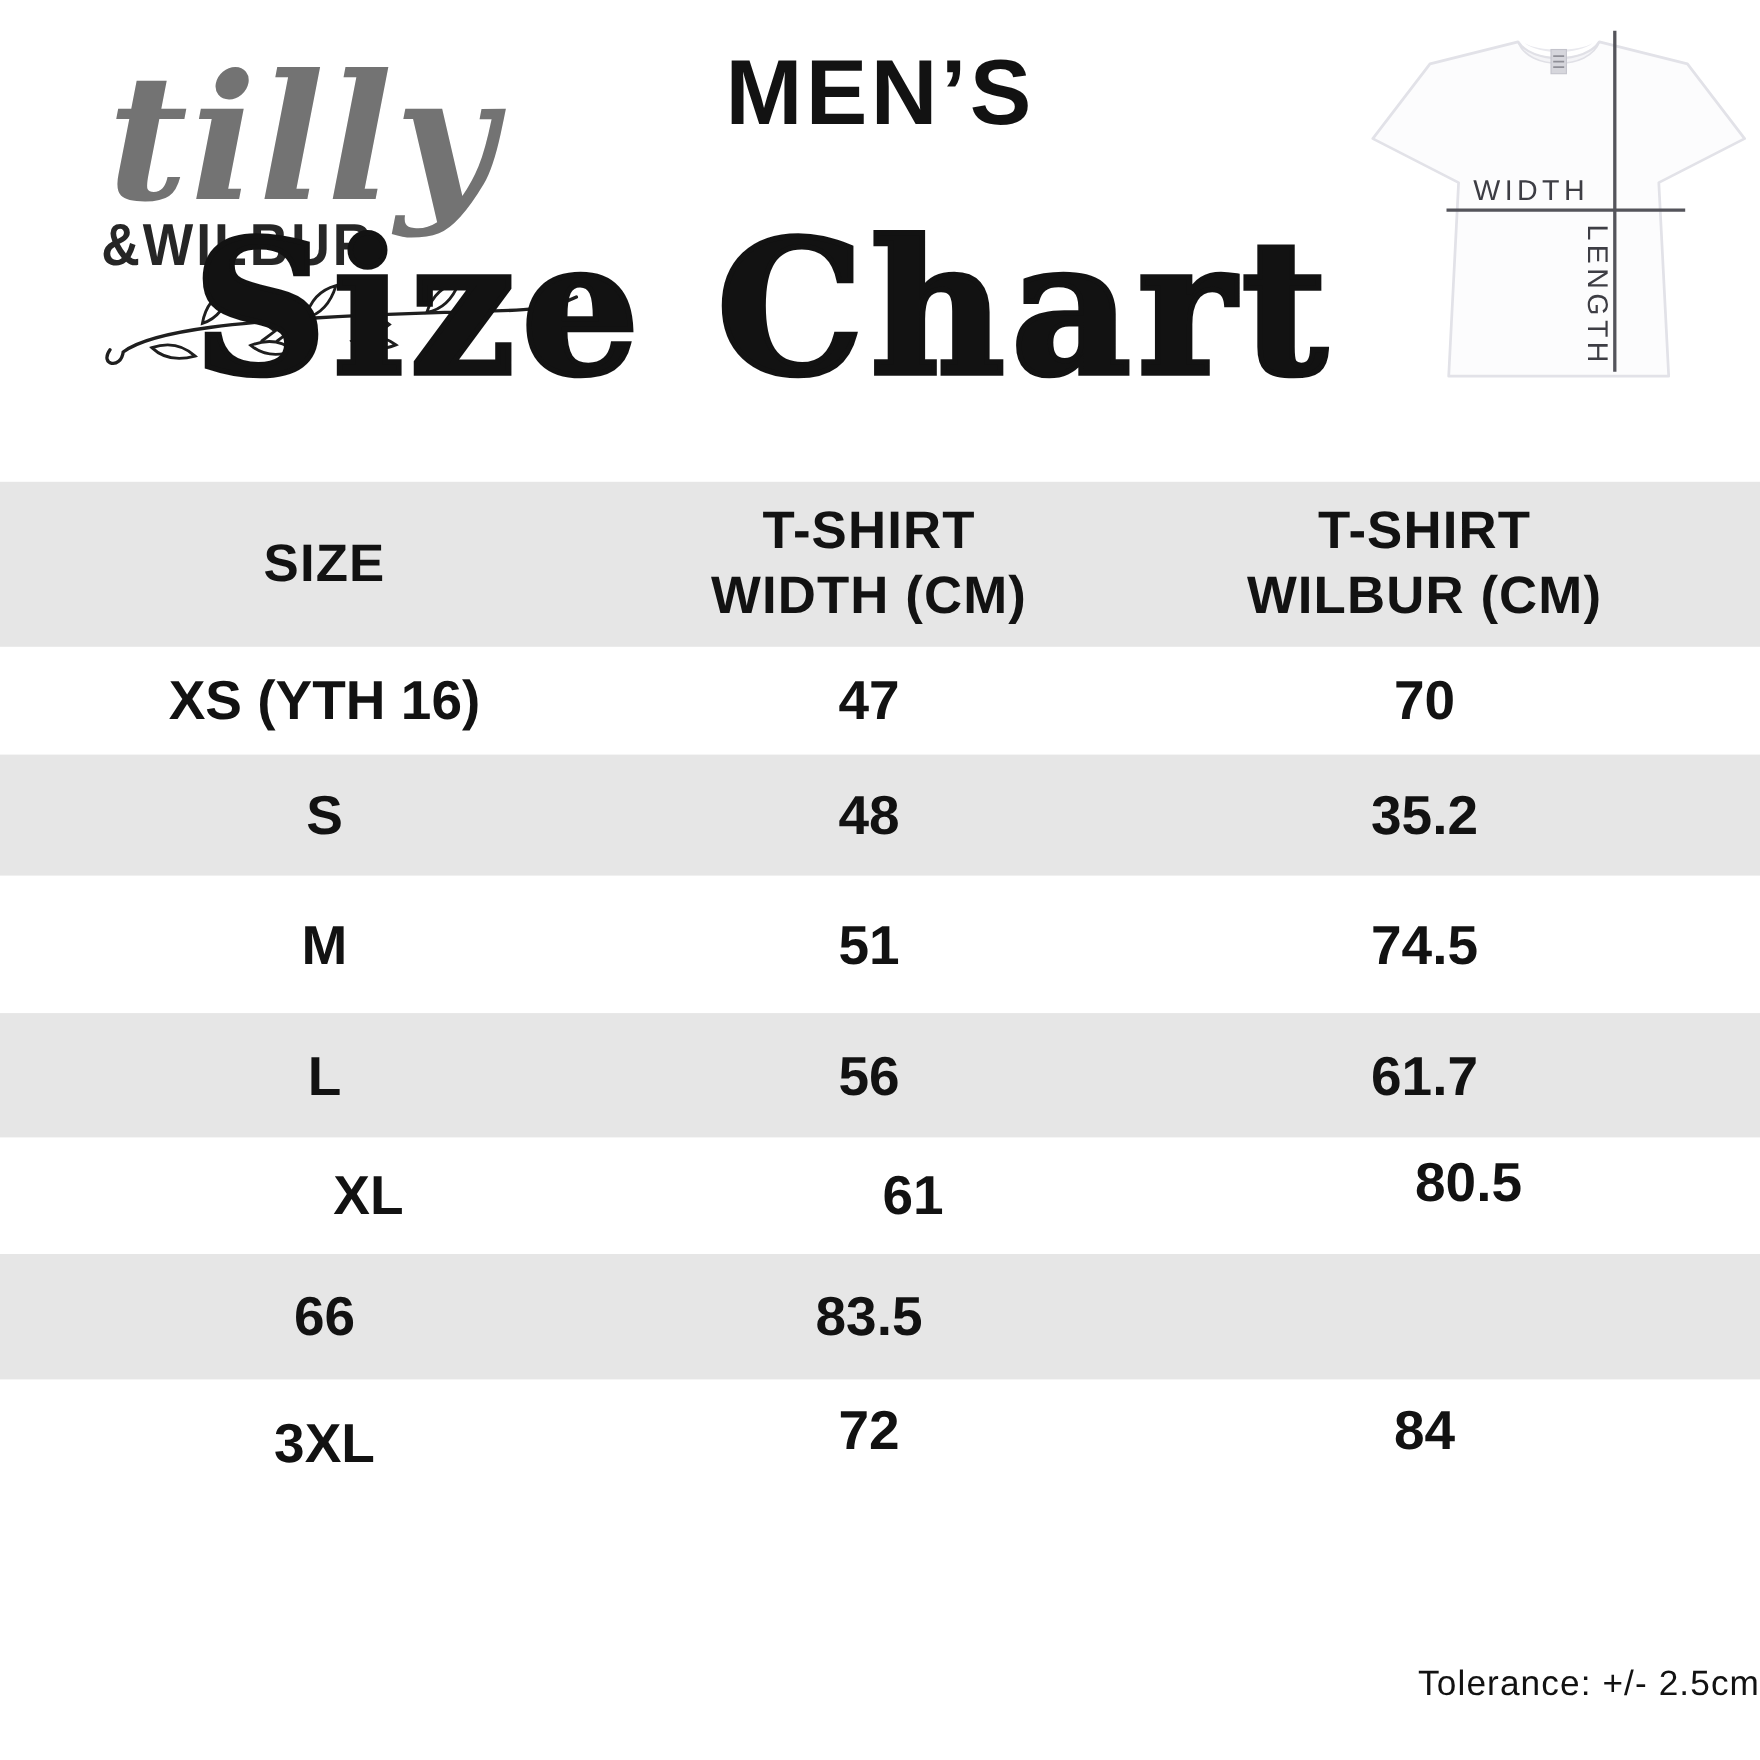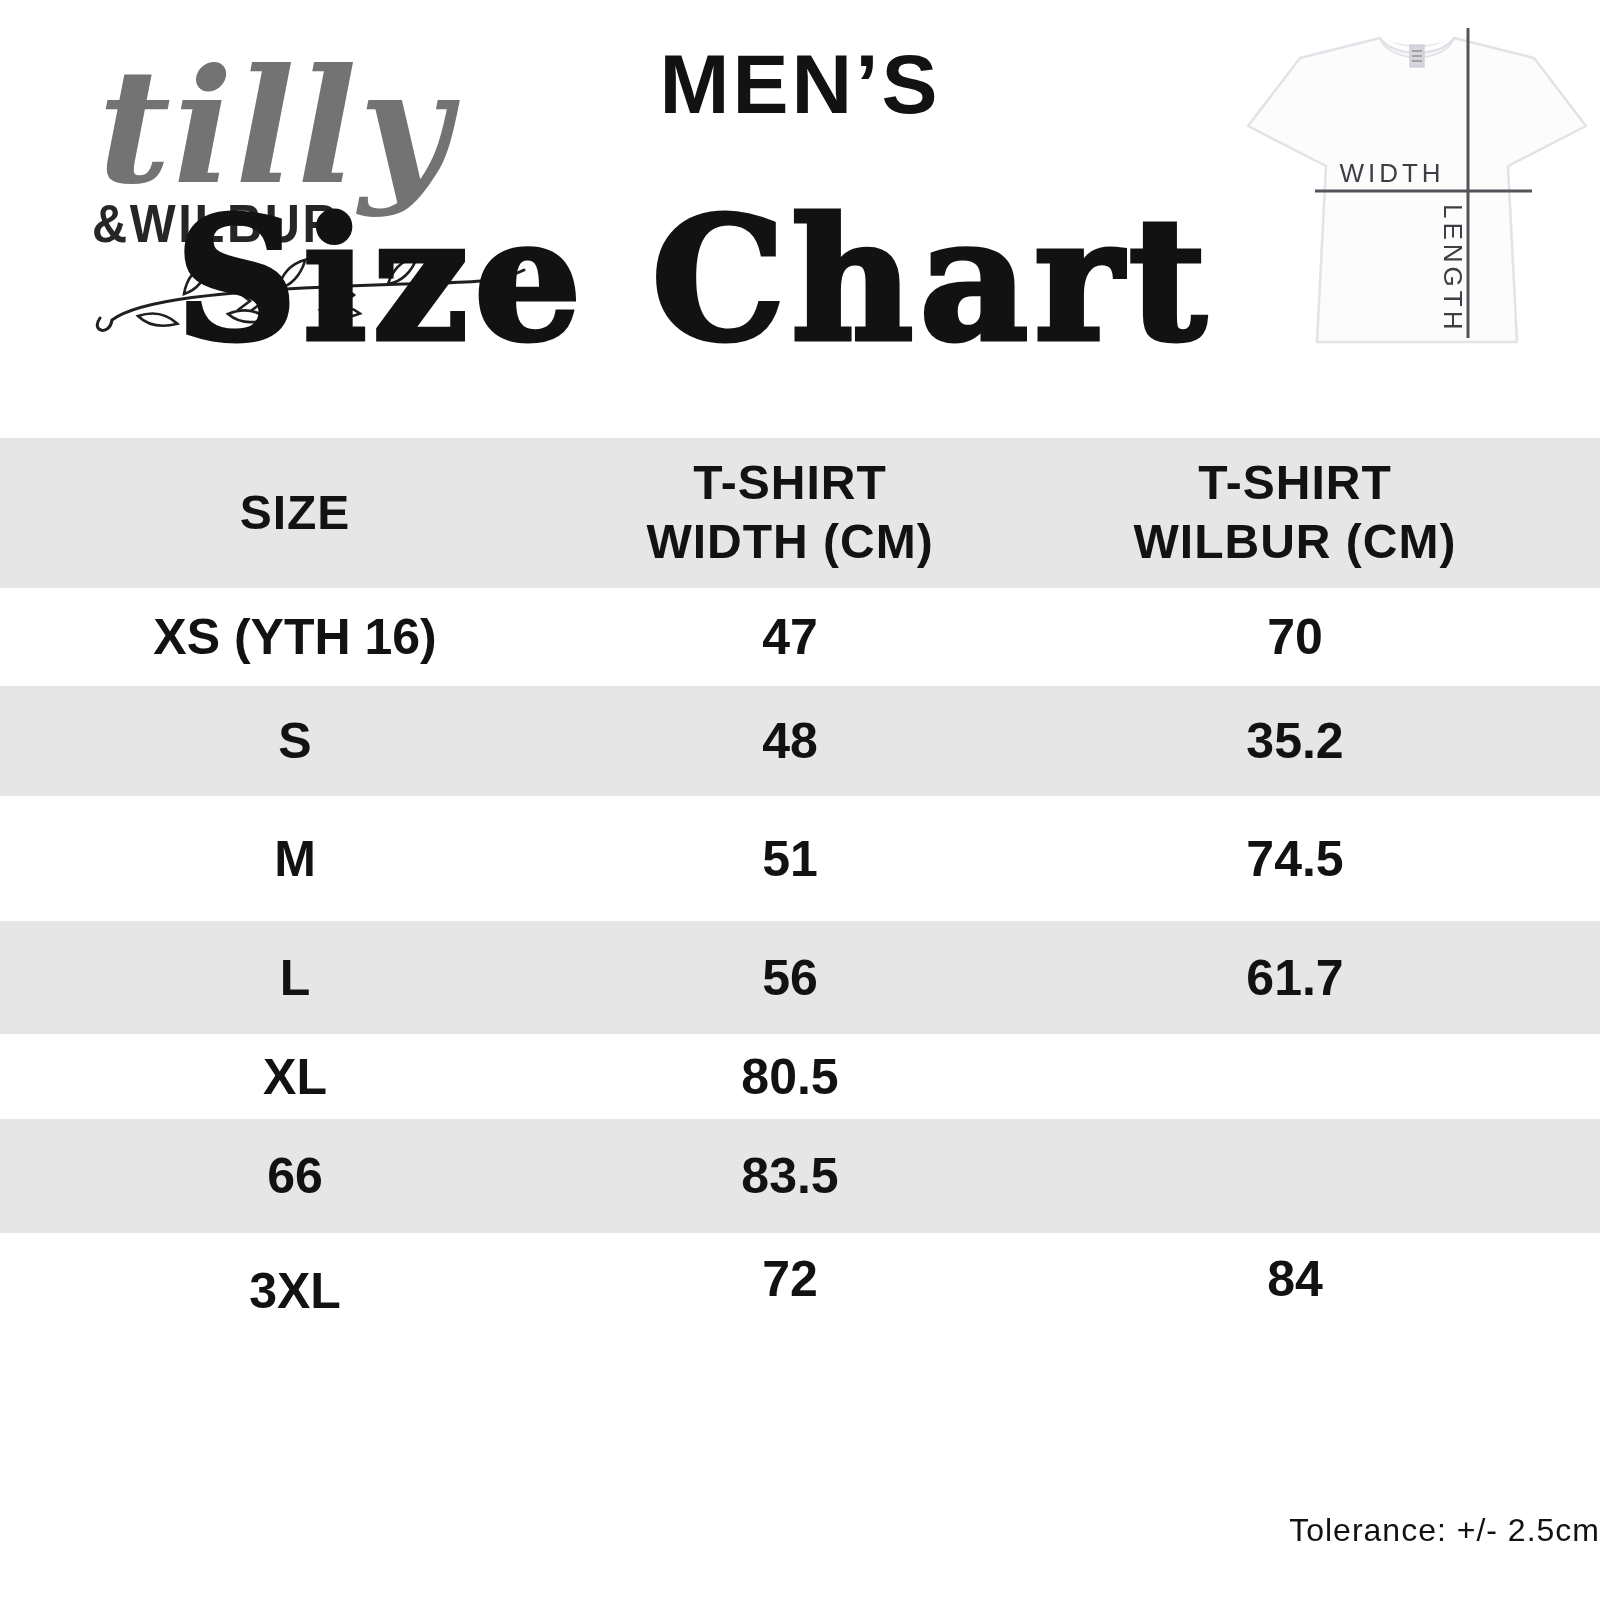--- a/index.html
+++ b/index.html
@@ -63,21 +63,21 @@
   }
   .trow.gray { background: #e6e6e6; }
   .thead { height: 150px; }
   .thead .cell { font-size: 48px; font-weight: 600; line-height: 1.22; letter-spacing: 1px; }
   .thead .cell span { display: block; }
   .cell { font-size: 50px; font-weight: 600; }
   .r0 { height: 98px; }
   .r1 { height: 110px; }
   .r2 { height: 125px; }
   .r3 { height: 113px; }
-  .r4 { height: 85px; }
+  .r4 { height: 106px; margin-left: 40px; }
   .r5 { height: 114px; }
   .r6 { height: 116px; }
   .r4 .cell:nth-child(3) { transform: translateY(-12px); }
   .r6 .cell:nth-child(2), .r6 .cell:nth-child(3) { transform: translateY(-12px); }
 
   
   .tolerance {
     position: absolute; top: 1512px; left: 0; width: 1600px;
     text-align: right;
     font-size: 32px; font-weight: 500; letter-spacing: 1px;
@@ -157,20 +157,21 @@
       <div class="cell">51</div>
       <div class="cell">74.5</div>
     </div>
     <div class="trow r3 gray">
       <div class="cell">L</div>
       <div class="cell">56</div>
       <div class="cell">61.7</div>
     </div>
     <div class="trow r4">
       <div class="cell">XL</div>
+      <div class="cell">61</div>
       <div class="cell">80.5</div>
     </div>
     <div class="trow r5 gray">
       <div class="cell">66</div>
       <div class="cell">83.5</div>
     </div>
     <div class="trow r6">
       <div class="cell">3XL</div>
       <div class="cell">72</div>
       <div class="cell">84</div>

